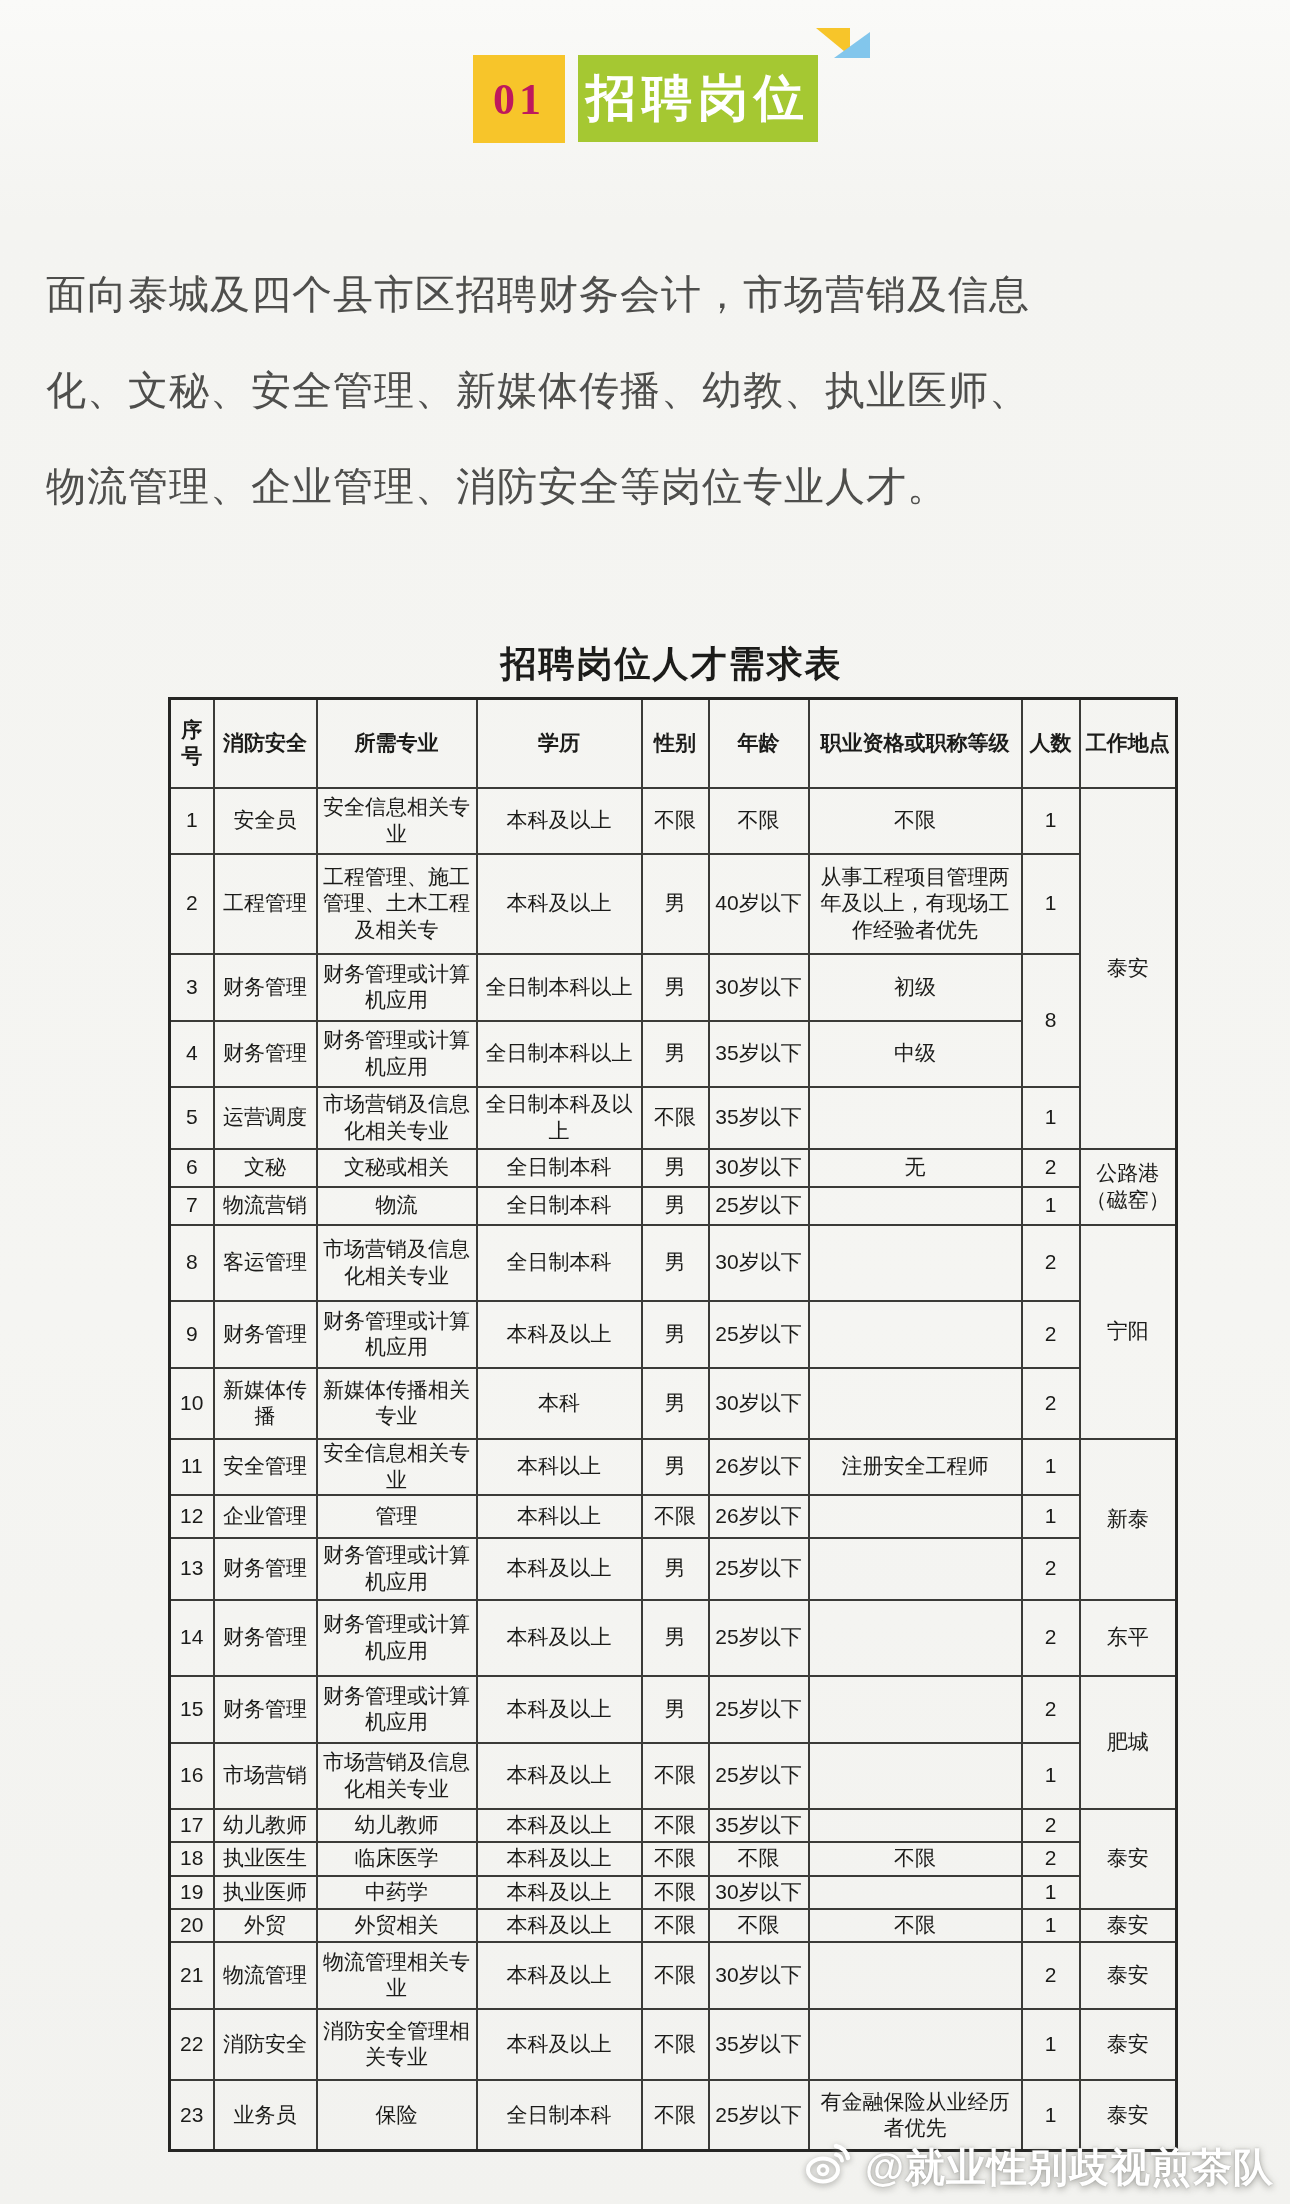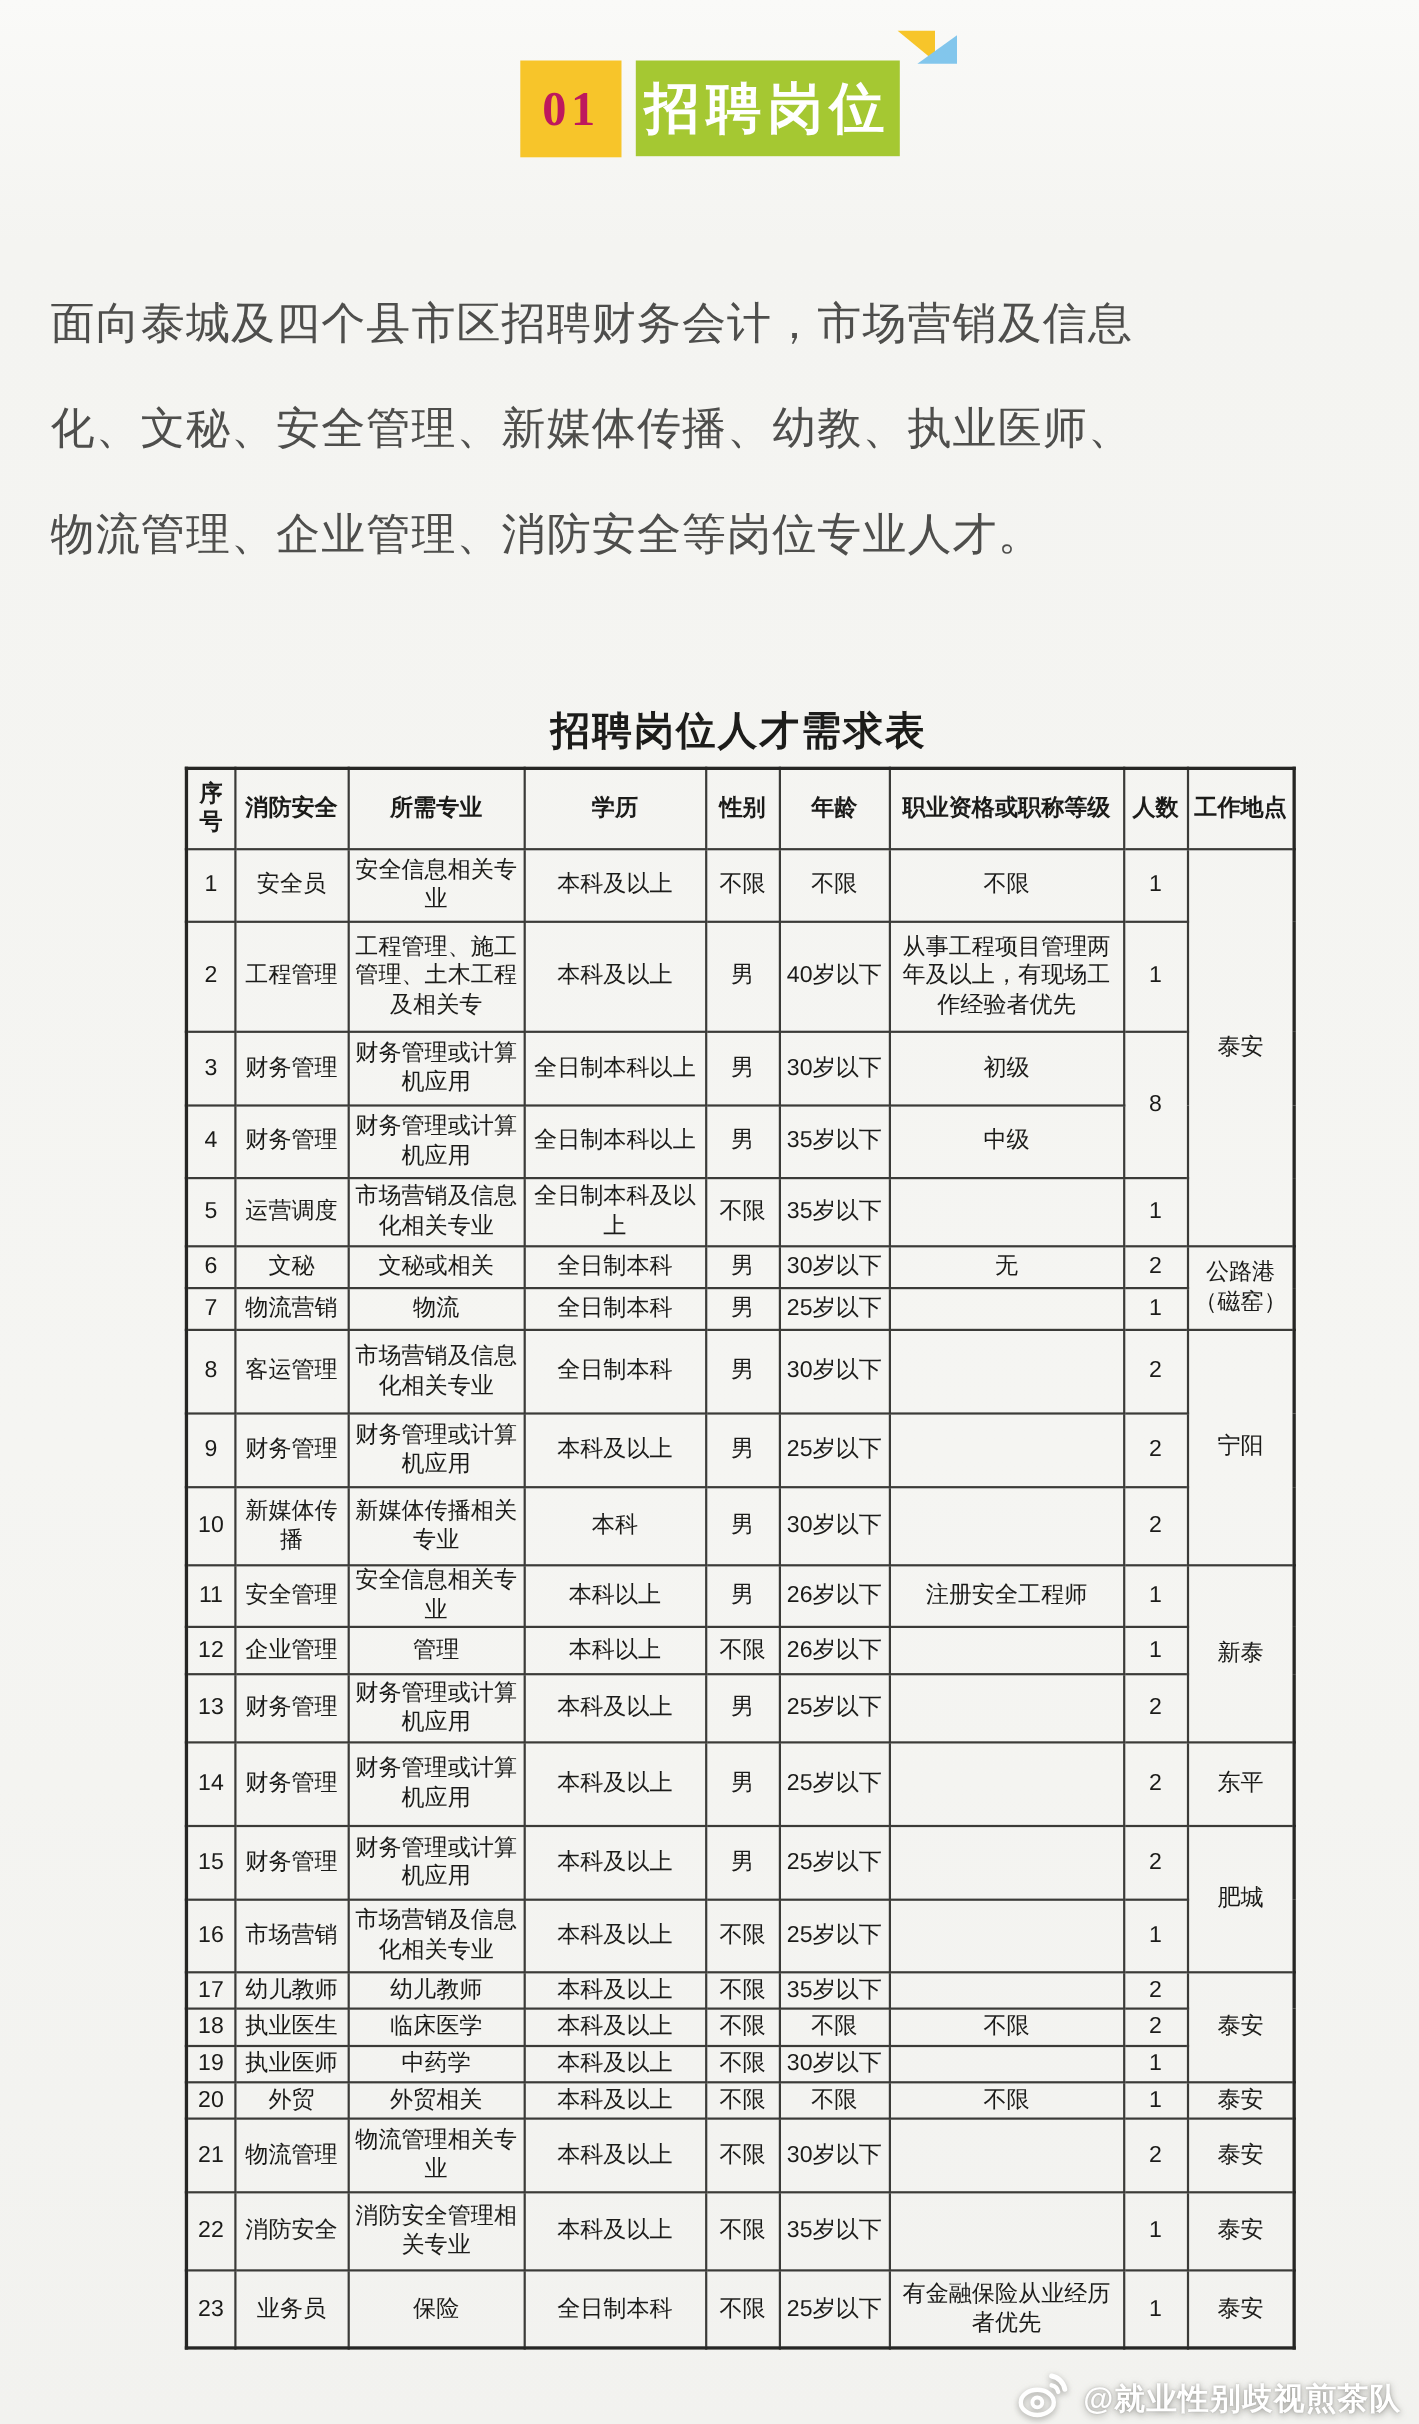--- a/index.html
+++ b/index.html
@@ -59,22 +59,22 @@
     text-align:center;vertical-align:middle;
     padding:0 3px;
     font-size:21px;line-height:1.25;color:#1b1b19;
     white-space:pre-line;
     overflow:hidden;
   }
   table.demand{border:3px solid #262624;}
   
   .watermark{
     position:absolute;right:16px;top:2140px;height:60px;
-    display:flex;align-items:flex-end;gap:10px;
-    color:#ffffff;font-size:28px;font-weight:bold;letter-spacing:1px;
+    display:flex;align-items:flex-start;gap:10px;
+    color:#ffffff;font-size:40px;font-weight:bold;letter-spacing:1px;
     text-shadow:0 2px 7px rgba(110,110,105,0.65),0 0 2px rgba(130,130,125,0.5);
     white-space:nowrap;
   }
   .watermark svg{filter:drop-shadow(0 2px 3px rgba(110,110,105,0.6));}
 </style>
 </head>
 <body>
 
 <div class="page">
 
@@ -97,21 +97,21 @@
         <col style="width: 103px;">
         <col style="width: 160px;">
         <col style="width: 165px;">
         <col style="width: 67px;">
         <col style="width: 100px;">
         <col style="width: 213px;">
         <col style="width: 58px;">
         <col style="width: 97px;">
       </colgroup>
     <thead>
-        <tr style="height: 73px;">
+        <tr style="height: 89px;">
           <th>序号</th>
           <th>消防安全</th>
           <th>所需专业</th>
           <th>学历</th>
           <th>性别</th>
           <th>年龄</th>
           <th>职业资格或职称等级</th>
           <th>人数</th>
           <th>工作地点</th>
         </tr>

